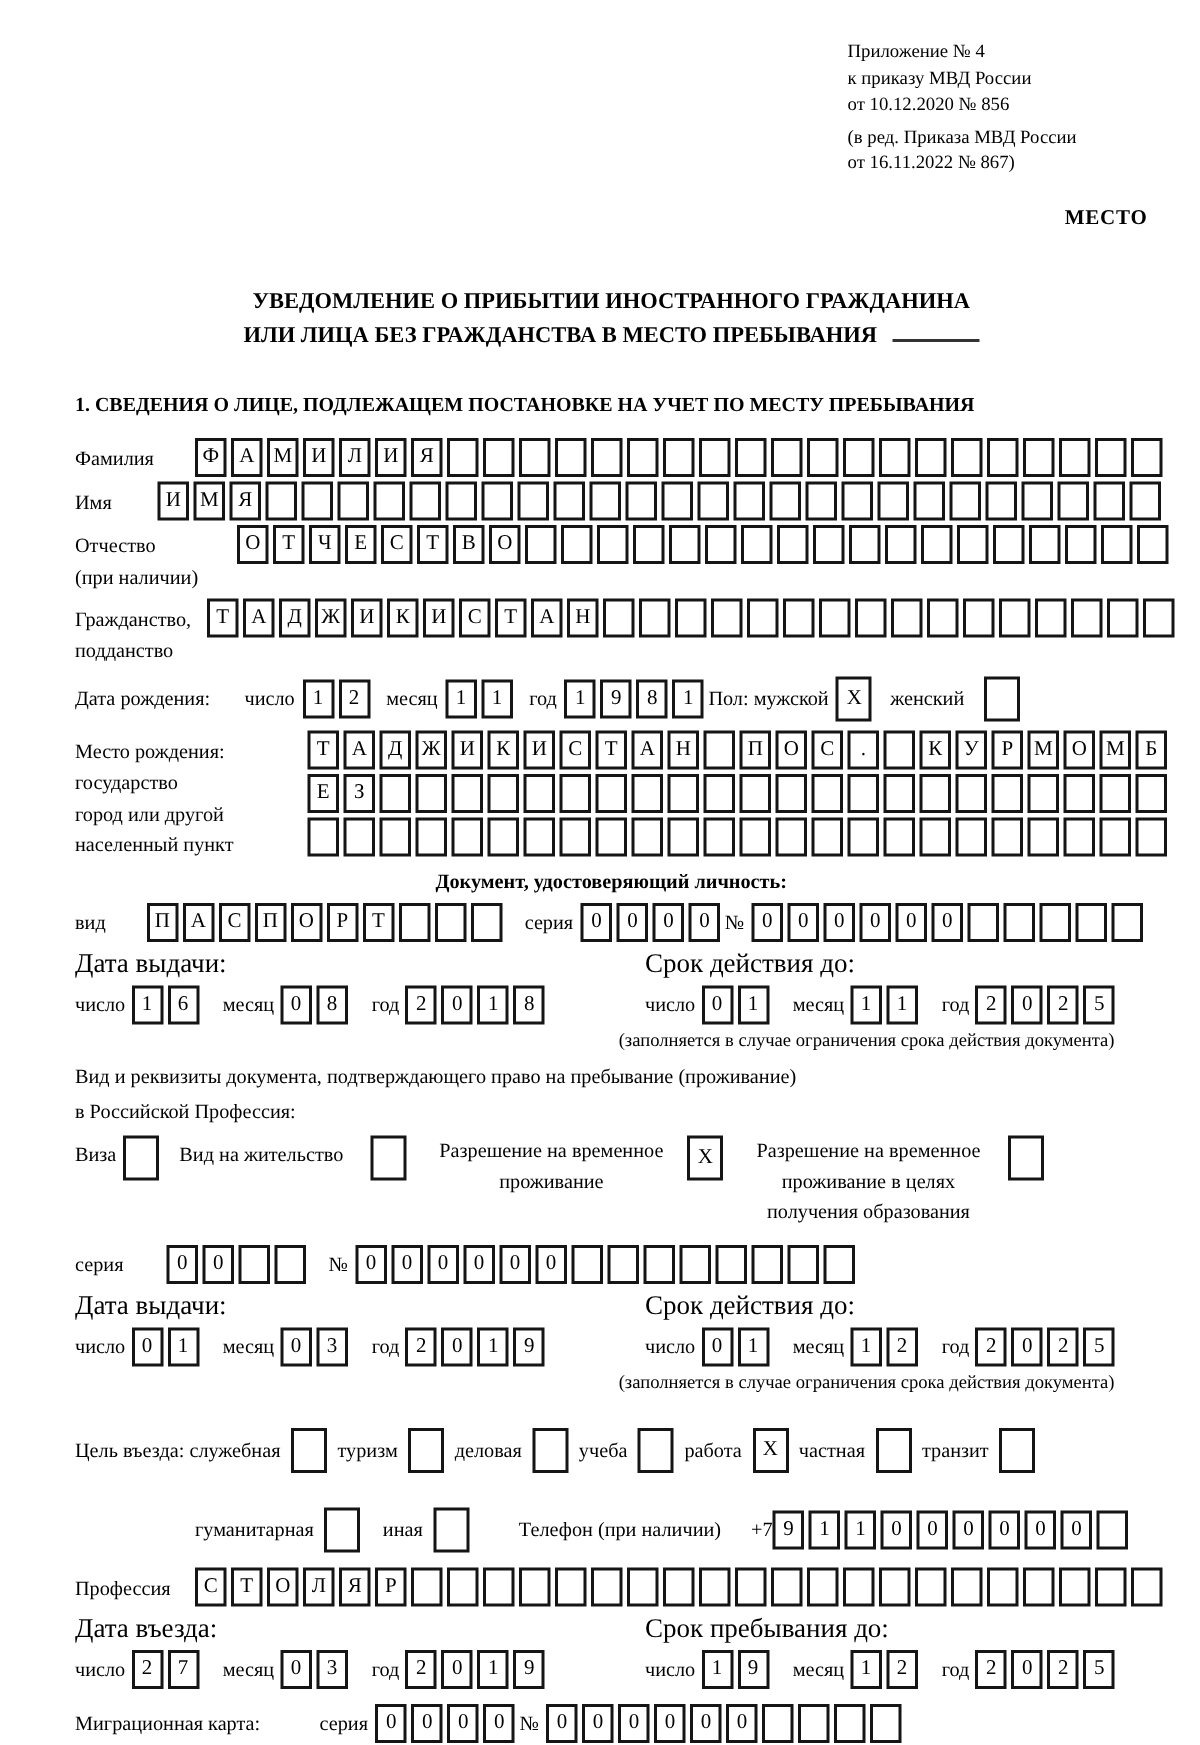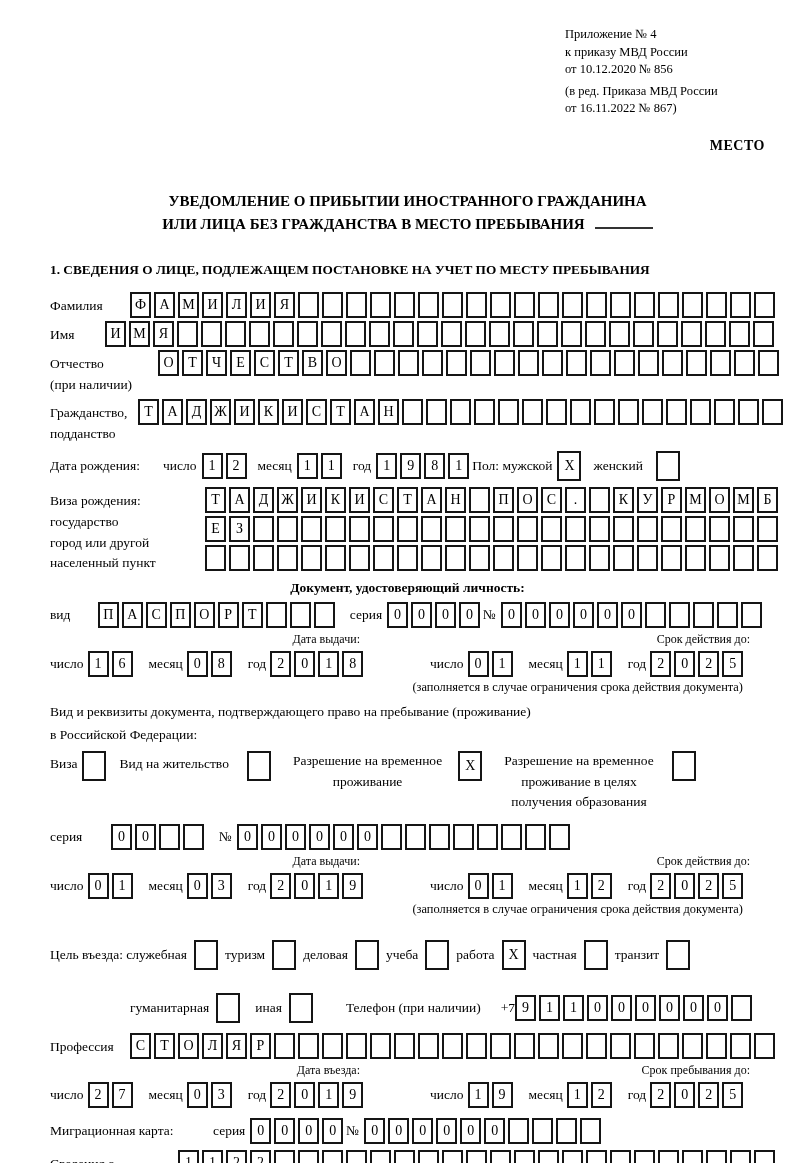--- a/index.html
+++ b/index.html
@@ -15,21 +15,21 @@
   .cells{display:flex;flex-wrap:nowrap;}
   .cell{width:21px;height:26px;box-sizing:border-box;border:2px solid #151515;margin-right:3px;display:flex;align-items:center;justify-content:center;font-size:14px;flex-shrink:0;}
   .cb{width:24px;height:30px;box-sizing:border-box;border:2px solid #151515;display:inline-flex;align-items:center;justify-content:center;font-size:14px;flex-shrink:0;}
   .inline{display:flex;align-items:center;font-size:13.5px;}
   .inline .lab{margin-right:5px;white-space:nowrap;}
   .gap8{margin-left:8px;} .gap12{margin-left:12px;}
   .boxcol > .cells{margin-bottom:3px;}
   .center-bold{text-align:center;font-weight:bold;font-size:13.5px;margin:6px 0 6px 0;}
   .dates{display:flex;margin-top:4px;}
   .dcol{display:flex;flex-direction:column;}
-  .dcap{font-size:12px;text-align:right;margin-bottom:4px;font-family:Liberation Serif, serif;}
+  .dcap{font-size:18px;text-align:left;margin-bottom:4px;font-family:Liberation Serif, serif;}
   .dline{display:flex;align-items:center;font-size:13.5px;}
   .dline .lab{margin-right:4px;white-space:nowrap;}
   .dline .grp{display:flex;align-items:center;margin-right:13px;}
   .note{font-size:12.4px;text-align:right;padding-right:22px;margin-top:3px;}
   .para{font-size:13.5px;line-height:1.7;margin-top:6px;}
   .visa-row{display:flex;align-items:flex-start;font-size:13.5px;margin-top:4px;}
   .visa-row .txt{text-align:center;line-height:1.5;}
   .purpose-row{display:flex;align-items:center;font-size:13.5px;margin-top:23px;}
   .purpose-row .lab{white-space:nowrap;}
   .purpose-row .cb{margin:0 7px 0 7px;}
@@ -214,21 +214,21 @@
       <span class="cell">1</span>
     </span>
   <span class="lab">Пол: мужской</span>
   <span class="cb">X</span>
   <span class="lab gap12">женский</span>
   <span class="cb gap8"></span>
 </div>
 
 <div class="frow mt6">
   <div class="flabel" style="width:155px">
-    <div>Виза рождения:</div>
+    <div>Место рождения:</div>
     <div>государство</div>
     <div>город или другой</div>
     <div>населенный пункт</div>
   </div>
   <div class="boxcol">
     <div class="cells">
         <span class="cell">Т</span>
         <span class="cell">А</span>
         <span class="cell">Д</span>
         <span class="cell">Ж</span>
@@ -390,21 +390,21 @@
           <span class="cell">2</span>
           <span class="cell">5</span>
         </span>
     </div>
   </div>
 </div>
 <div class="note">(заполняется в случае ограничения срока действия документа)</div>
 
 <div class="para">
   <div>Вид и реквизиты документа, подтверждающего право на пребывание (проживание)</div>
-  <div>в Российской Федерации:</div>
+  <div>в Российской Профессия:</div>
 </div>
 
 <div class="visa-row">
   <span style="padding-top:5px">Виза</span>
   <span class="cb" style="margin-left:4px"></span>
   <span style="padding-top:5px;margin-left:14px">Вид на жительство</span>
   <span class="cb" style="margin-left:18px"></span>
   <span class="txt" style="margin-left:22px">
     <div>Разрешение на временное</div>
     <div>проживание</div>

